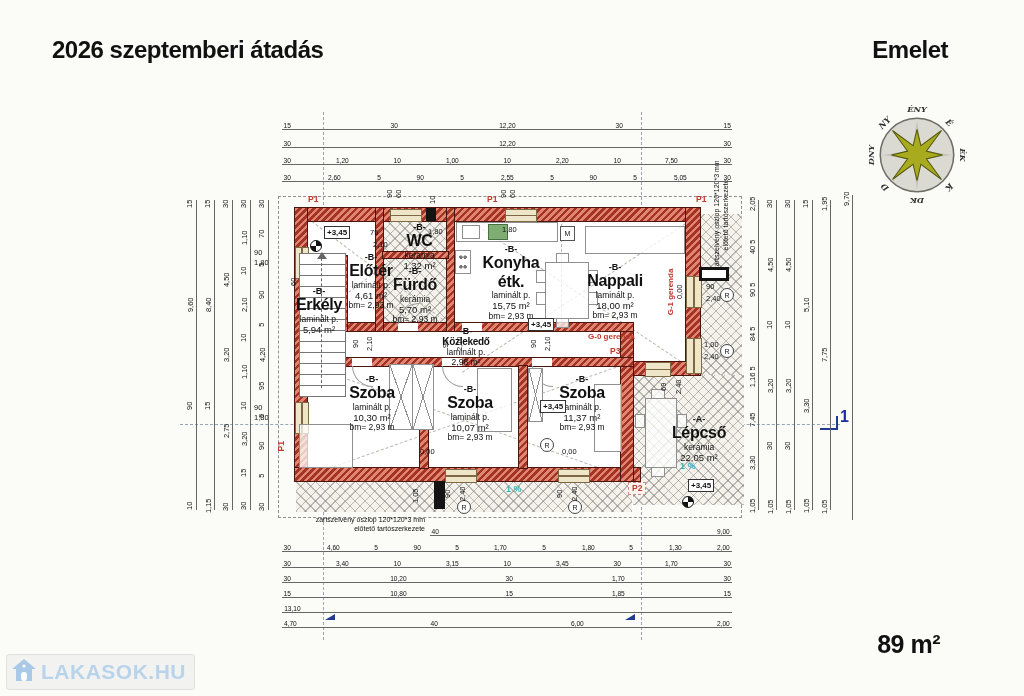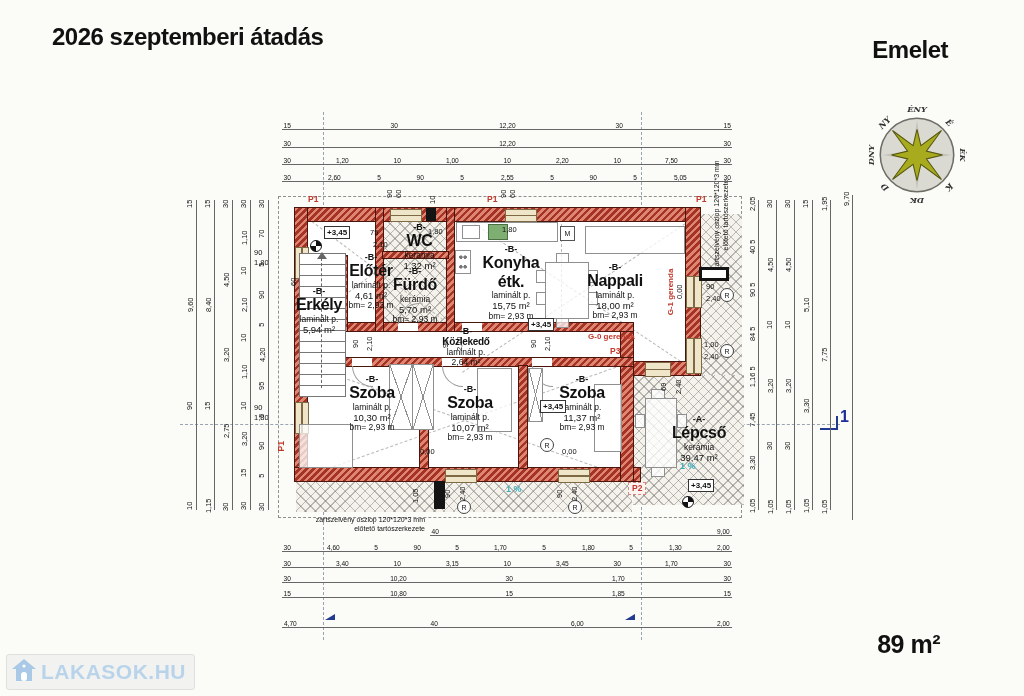--- a/index.html
+++ b/index.html
@@ -65,21 +65,21 @@
   
   .logo{display:flex;align-items:center;gap:4px;background:#f2f2f0;border:1px solid #e0e0de;
         border-radius:3px;padding:2px 8px 2px 4px;}
   .logo .wm{font-size:21px;font-weight:bold;color:#b9d4ea;letter-spacing:.5px;}
 </style>
 </head>
 <body>
 
 <div id="stage">
 
-  <div class="abs h-title" style="left:52px;top:23px;">2026 szeptemberi átadás</div>
+  <div class="abs h-title" style="left:52px;top:36px;">2026 szeptemberi átadás</div>
   <div class="abs h-title" style="left:833px;top:36px;width:115px;text-align:right;">Emelet</div>
 
   <div class="abs" style="left:866px;top:104px;">
     <svg width="102" height="102" viewBox="0 0 100 100">
       <circle cx="50" cy="50" r="36" fill="#dadad3" stroke="#6e6e66" stroke-width="1.5"></circle>
       <polygon fill="#c4c4ba" points="50,16 53.8,40.8 67.7,32.3 59.2,46.2 84,50 59.2,53.8 67.7,67.7 53.8,59.2 50,84 46.2,59.2 32.3,67.7 40.8,53.8 16,50 40.8,46.2 32.3,32.3 46.2,40.8"></polygon>
       <polygon fill="#a8ab1e" stroke="#55570e" stroke-width="1" transform="rotate(45 50 50)" points="50,16 53.8,40.8 67.7,32.3 59.2,46.2 84,50 59.2,53.8 67.7,67.7 53.8,59.2 50,84 46.2,59.2 32.3,67.7 40.8,53.8 16,50 40.8,46.2 32.3,32.3 46.2,40.8"></polygon>
       <g font-family="DejaVu Serif, serif" font-size="8" font-style="italic" font-weight="bold" fill="#333" text-anchor="middle">
         <text x="50" y="8" transform="rotate(0 50 50)">ÉNY</text>
         <text x="50" y="8" transform="rotate(45 50 50)">É</text>
@@ -225,21 +225,21 @@
     <div class="tag">-B-</div>
       <div class="rname">Nappali</div>
     <div class="mat">laminált p.</div>
       <div class="area">18,00 m²</div>
     <div class="bm">bm= 2,93 m</div>
   </div>
   <div class="abs room" style="left:418px;top:326px;width:96px;z-index:5;">
     <div class="tag">-B-</div>
       <div class="rname" style="font-size:10px;">Közlekedő</div>
     <div class="mat">laminált p.</div>
-      <div class="area" style="font-size:8.5px;">2,64 m²</div>
+      <div class="area" style="font-size:8.5px;">2,98 m²</div>
   </div>
   <div class="abs room" style="left:338px;top:374px;width:68px;">
     <div class="tag">-B-</div>
       <div class="rname">Szoba</div>
     <div class="mat">laminált p.</div>
       <div class="area">10,30 m²</div>
     <div class="bm">bm= 2,93 m</div>
   </div>
   <div class="abs room" style="left:436px;top:384px;width:68px;">
     <div class="tag">-B-</div>
@@ -252,21 +252,21 @@
     <div class="tag">-B-</div>
       <div class="rname">Szoba</div>
     <div class="mat">laminált p.</div>
       <div class="area">11,37 m²</div>
     <div class="bm">bm= 2,93 m</div>
   </div>
   <div class="abs room" style="left:666px;top:414px;width:66px;">
     <div class="tag">-A-</div>
       <div class="rname">Lépcső</div>
     <div class="mat">kerámia</div>
-      <div class="area">39,47 m²</div>
+      <div class="area">22,05 m²</div>
   </div>
 
   <div class="abs lvl" style="left:324px;top:226px;">+3,45</div>
   <div class="abs lvl" style="left:528px;top:318px;">+3,45</div>
   <div class="abs lvl" style="left:540px;top:400px;">+3,45</div>
   <div class="abs lvl" style="left:688px;top:479px;">+3,45</div>
 
   <div class="abs red" style="left:308px;top:194px;">P1</div>
   <div class="abs red" style="left:487px;top:194px;">P1</div>
   <div class="abs red" style="left:696px;top:194px;">P1</div>
@@ -407,20 +407,23 @@
       <span>1,70</span>
       <span>30</span>
     </div>
   <div class="abs hdim" style="left:282px;top:586px;width:450px;">
       <span>15</span>
       <span>10,80</span>
       <span>15</span>
       <span>1,85</span>
       <span>15</span>
     </div>
+  <div class="abs hdim" style="left:282px;top:601px;width:450px;">
+      <span>13,10</span>
+    </div>
   <div class="abs hdim" style="left:282px;top:616px;width:450px;">
       <span>4,70</span>
       <span>40</span>
       <span>6,00</span>
       <span>2,00</span>
     </div>
 
   <div class="abs vdim" style="left:184px;top:200px;height:310px;">
       <span>15</span>
       <span>9,60</span>

